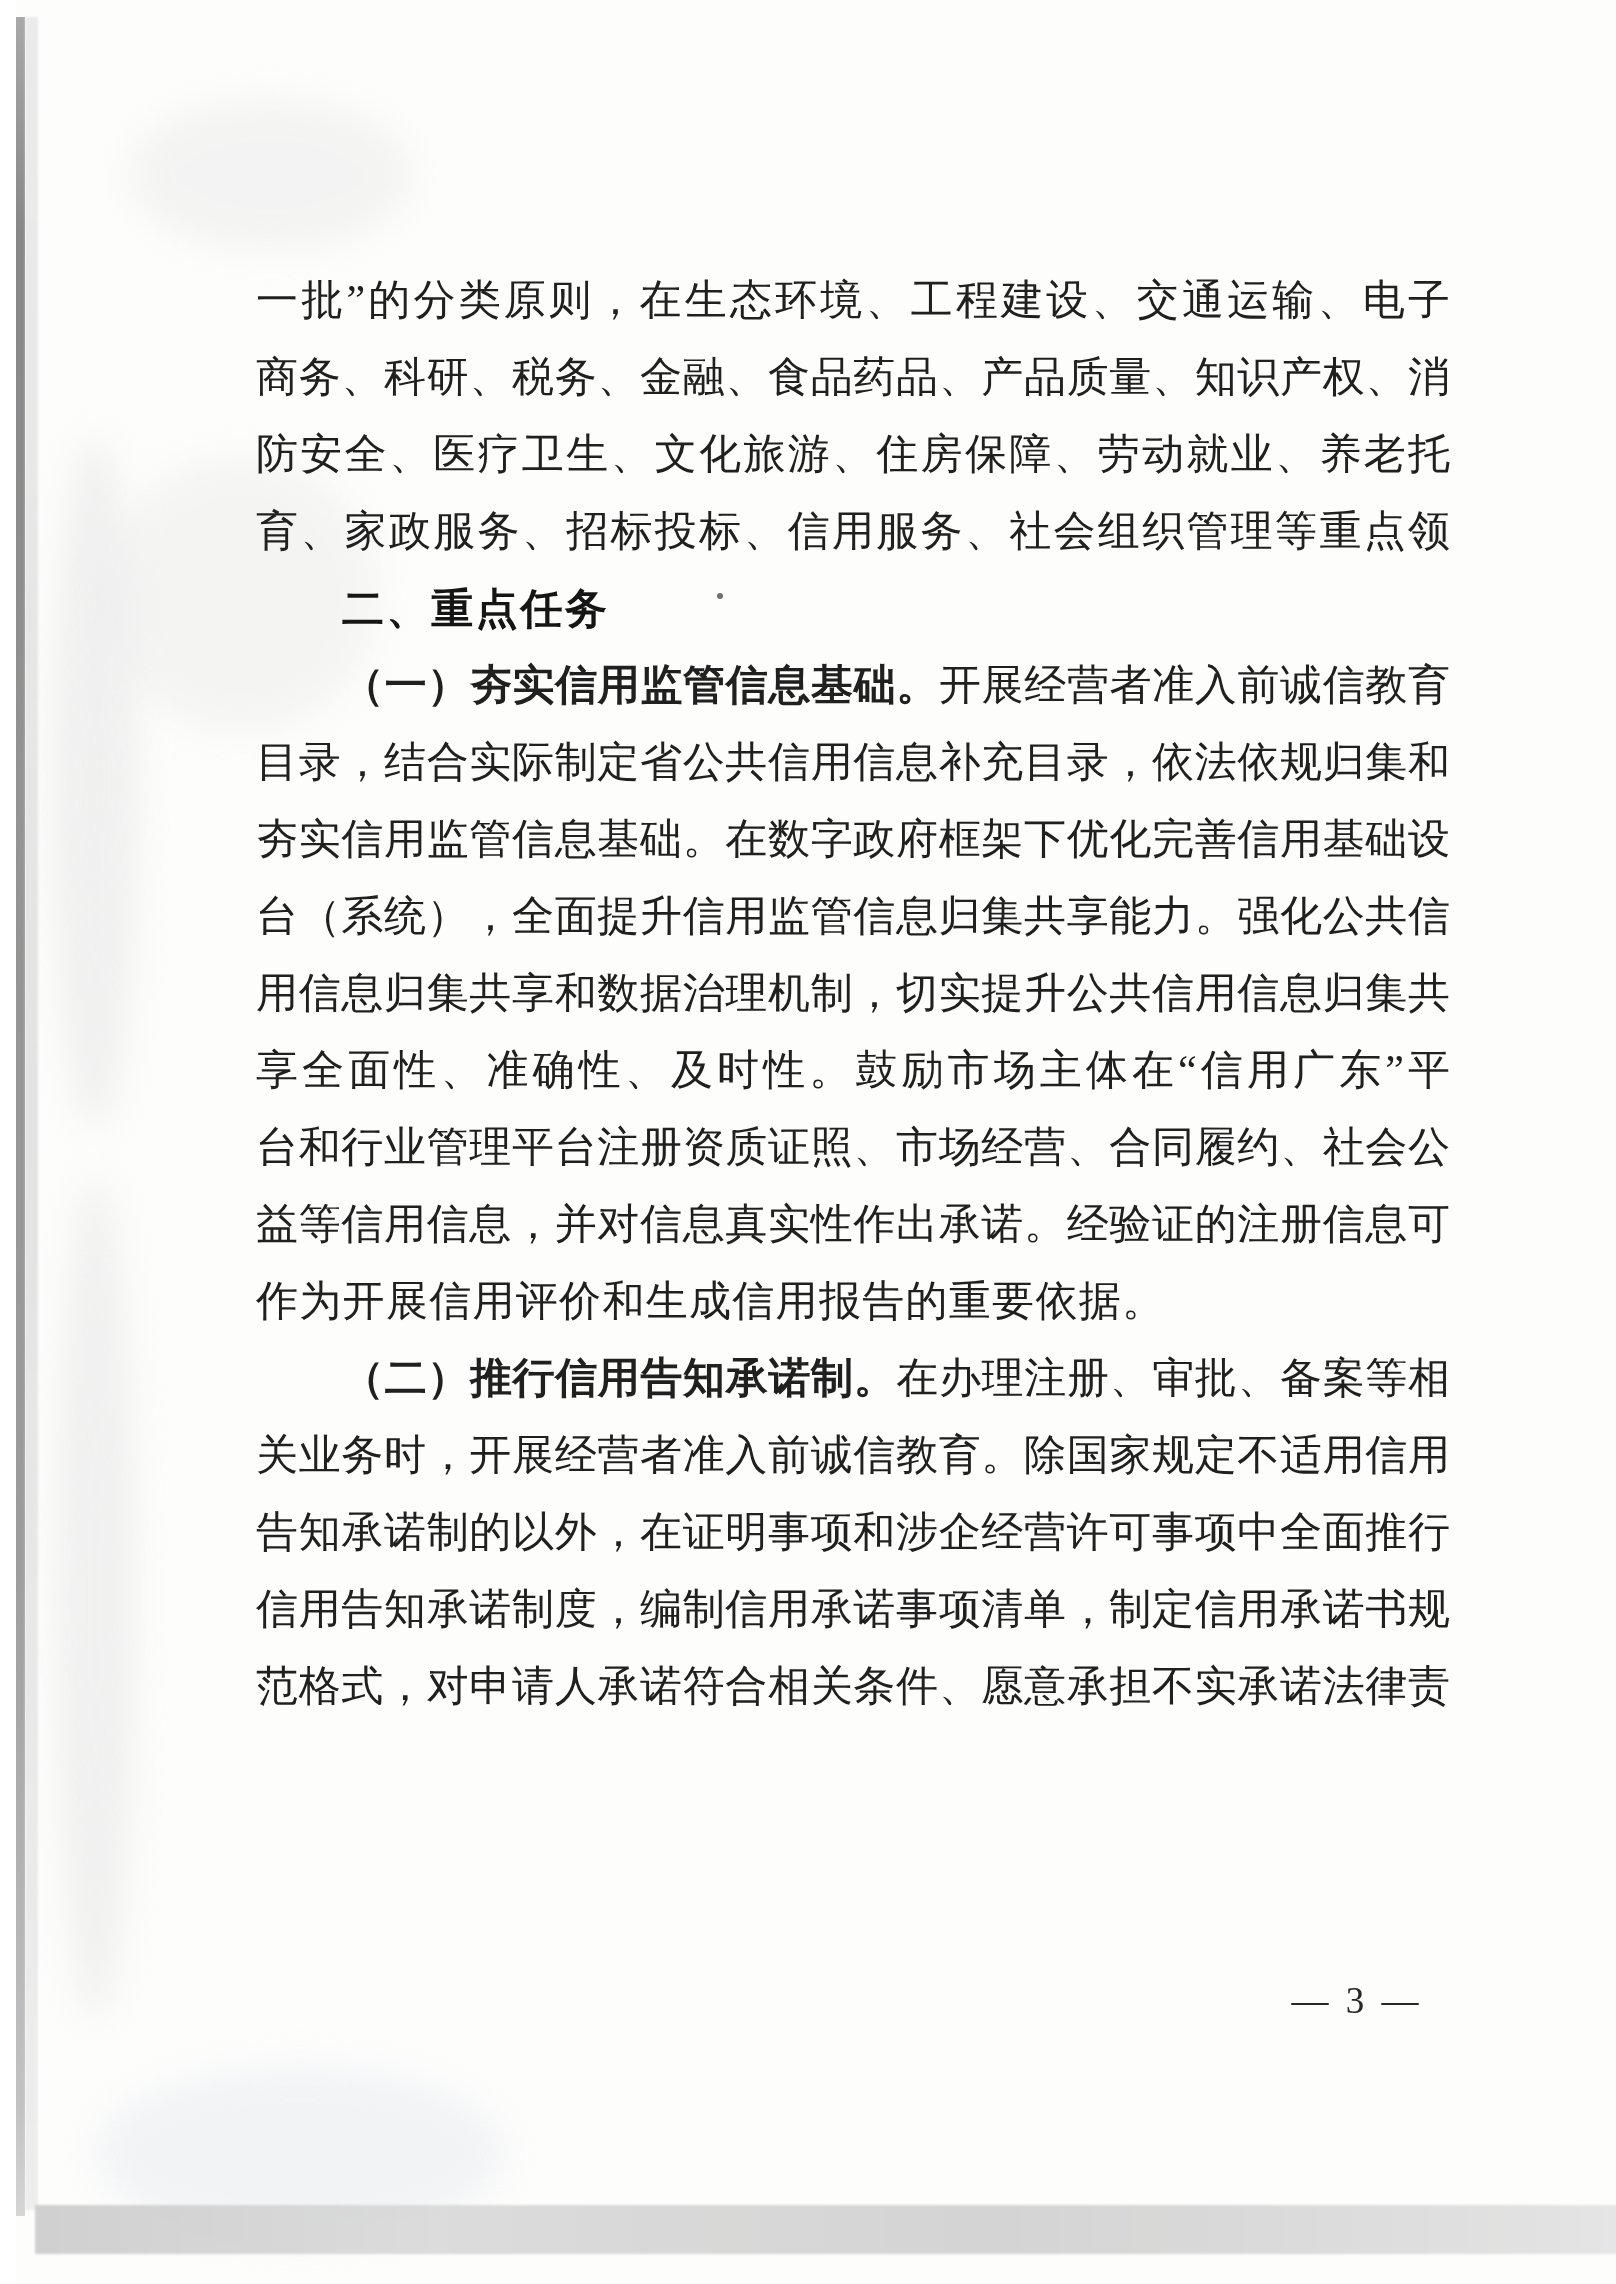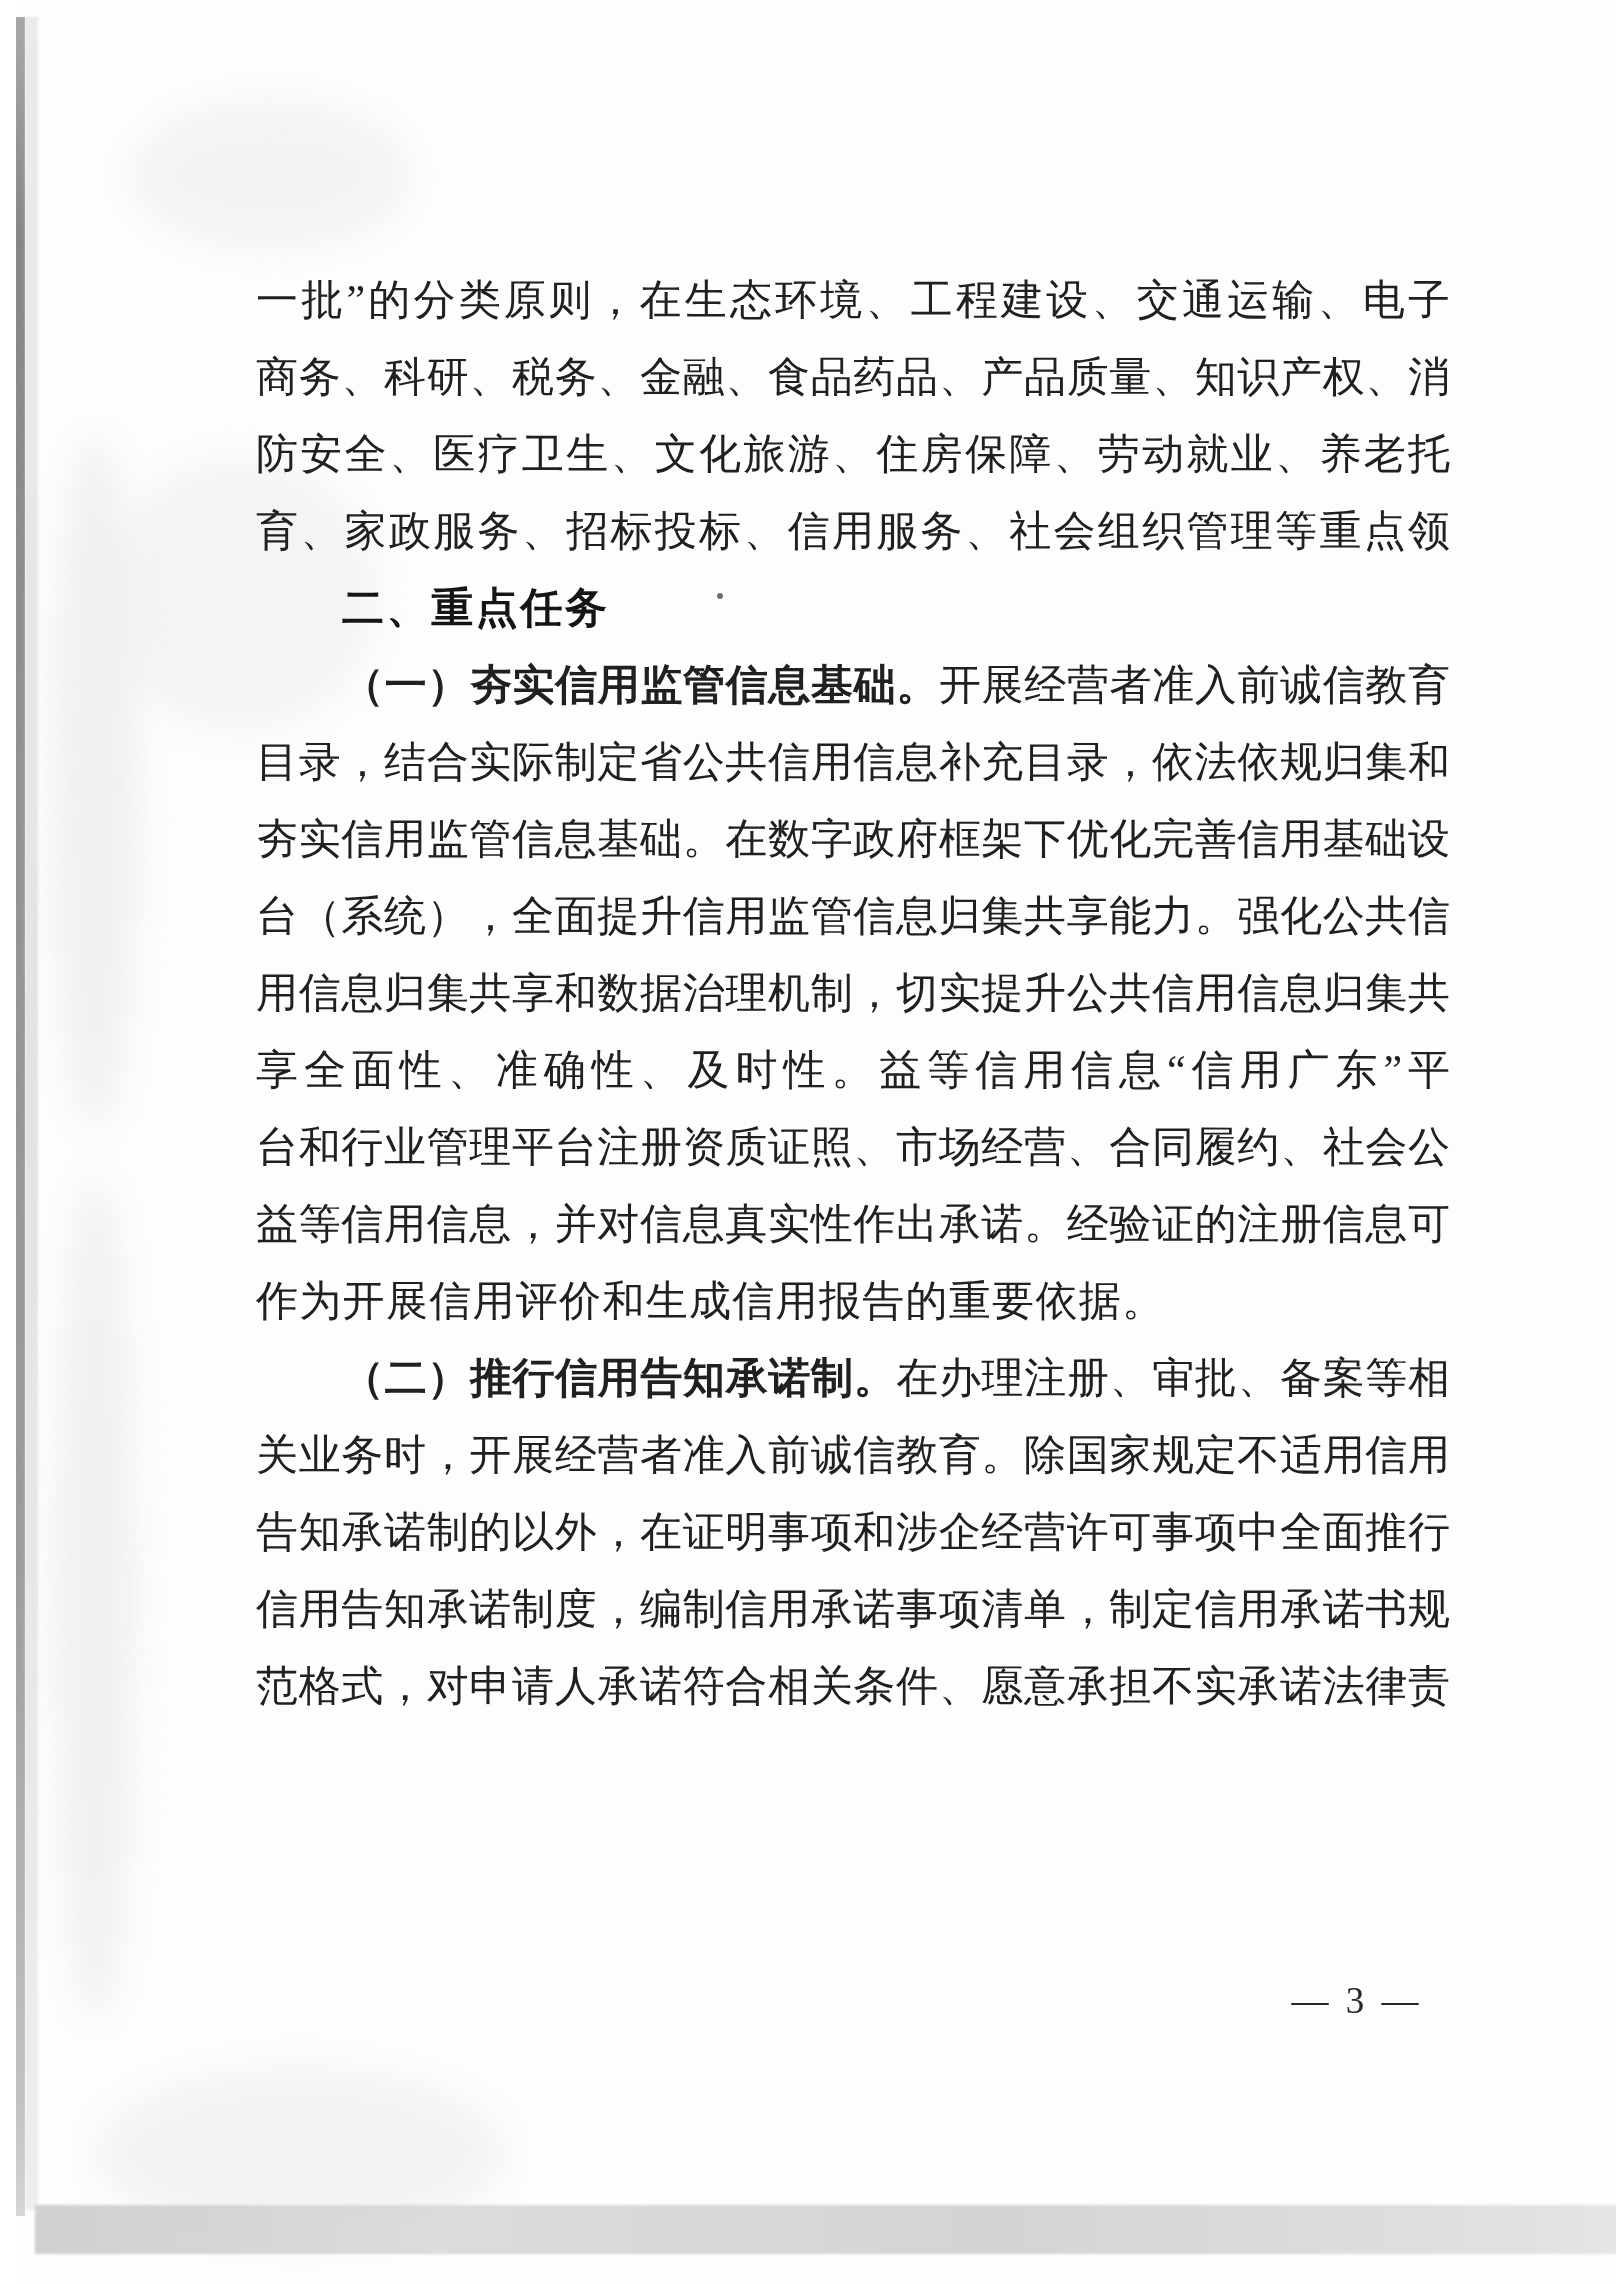--- a/index.html
+++ b/index.html
@@ -50,21 +50,21 @@
   .line {
     height:77px; line-height:77px; font-size:42px;
     letter-spacing:1.3px; white-space:nowrap;
   }
   .line.justify {
     white-space:normal; letter-spacing:0;
     text-align:justify; text-align-last:justify; text-justify:inter-character;
   }
   .line.indent { text-indent:86px; }
   .line.heading {
-    font-family:Liberation Serif, serif;
+    font-family:Liberation Sans, sans-serif;
     font-weight:800; font-size:42px; letter-spacing:2.6px; color:#151515;
   }
   .em { font-weight:700; }
 
   .page-number {
     position:absolute; left:1255px; top:1974px; width:172px; height:53px;
     line-height:53px; text-align:center; font-size:37px; color:#262626;
     letter-spacing:4px;
   }
 </style>
@@ -87,21 +87,21 @@
       <div class="line justify"><span>一批”的分类原则，在生态环境、工程建设、交通运输、电子</span></div>
       <div class="line justify"><span>商务、科研、税务、金融、食品药品、产品质量、知识产权、消</span></div>
       <div class="line justify"><span>防安全、医疗卫生、文化旅游、住房保障、劳动就业、养老托</span></div>
       <div class="line justify"><span>育、家政服务、招标投标、信用服务、社会组织管理等重点领</span></div>
       <div class="line heading indent"><span class="em">二、重点任务</span></div>
       <div class="line justify indent"><span class="em">（一）夯实信用监管信息基础。</span><span>开展经营者准入前诚信教育</span></div>
       <div class="line justify"><span>目录，结合实际制定省公共信用信息补充目录，依法依规归集和</span></div>
       <div class="line justify"><span>夯实信用监管信息基础。在数字政府框架下优化完善信用基础设</span></div>
       <div class="line justify"><span>台（系统），全面提升信用监管信息归集共享能力。强化公共信</span></div>
       <div class="line justify"><span>用信息归集共享和数据治理机制，切实提升公共信用信息归集共</span></div>
-      <div class="line justify"><span>享全面性、准确性、及时性。益等信用信息“信用广东”平</span></div>
+      <div class="line justify"><span>享全面性、准确性、及时性。鼓励市场主体在“信用广东”平</span></div>
       <div class="line justify"><span>台和行业管理平台注册资质证照、市场经营、合同履约、社会公</span></div>
       <div class="line justify"><span>益等信用信息，并对信息真实性作出承诺。经验证的注册信息可</span></div>
       <div class="line"><span>作为开展信用评价和生成信用报告的重要依据。</span></div>
       <div class="line justify indent"><span class="em">（二）推行信用告知承诺制。</span><span>在办理注册、审批、备案等相</span></div>
       <div class="line justify"><span>关业务时，开展经营者准入前诚信教育。除国家规定不适用信用</span></div>
       <div class="line justify"><span>告知承诺制的以外，在证明事项和涉企经营许可事项中全面推行</span></div>
       <div class="line justify"><span>信用告知承诺制度，编制信用承诺事项清单，制定信用承诺书规</span></div>
       <div class="line justify"><span>范格式，对申请人承诺符合相关条件、愿意承担不实承诺法律责</span></div>
     </div>
 

